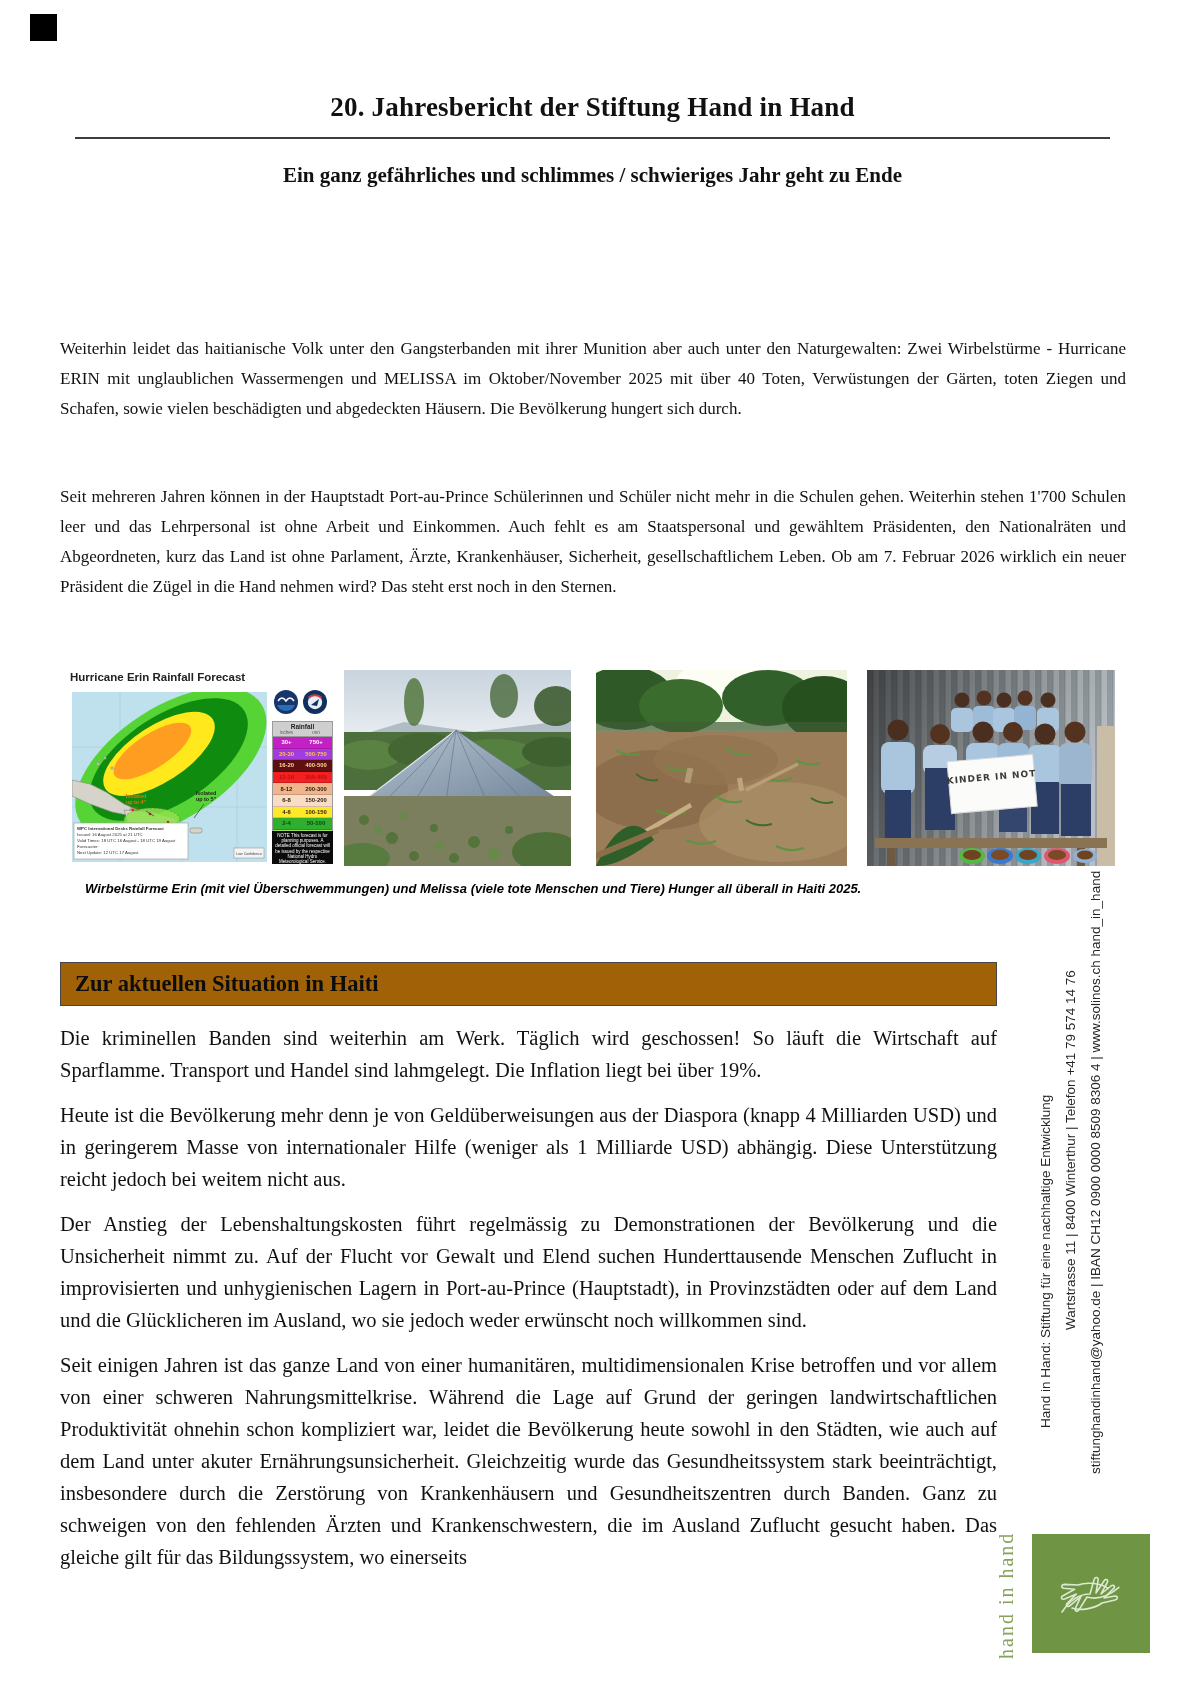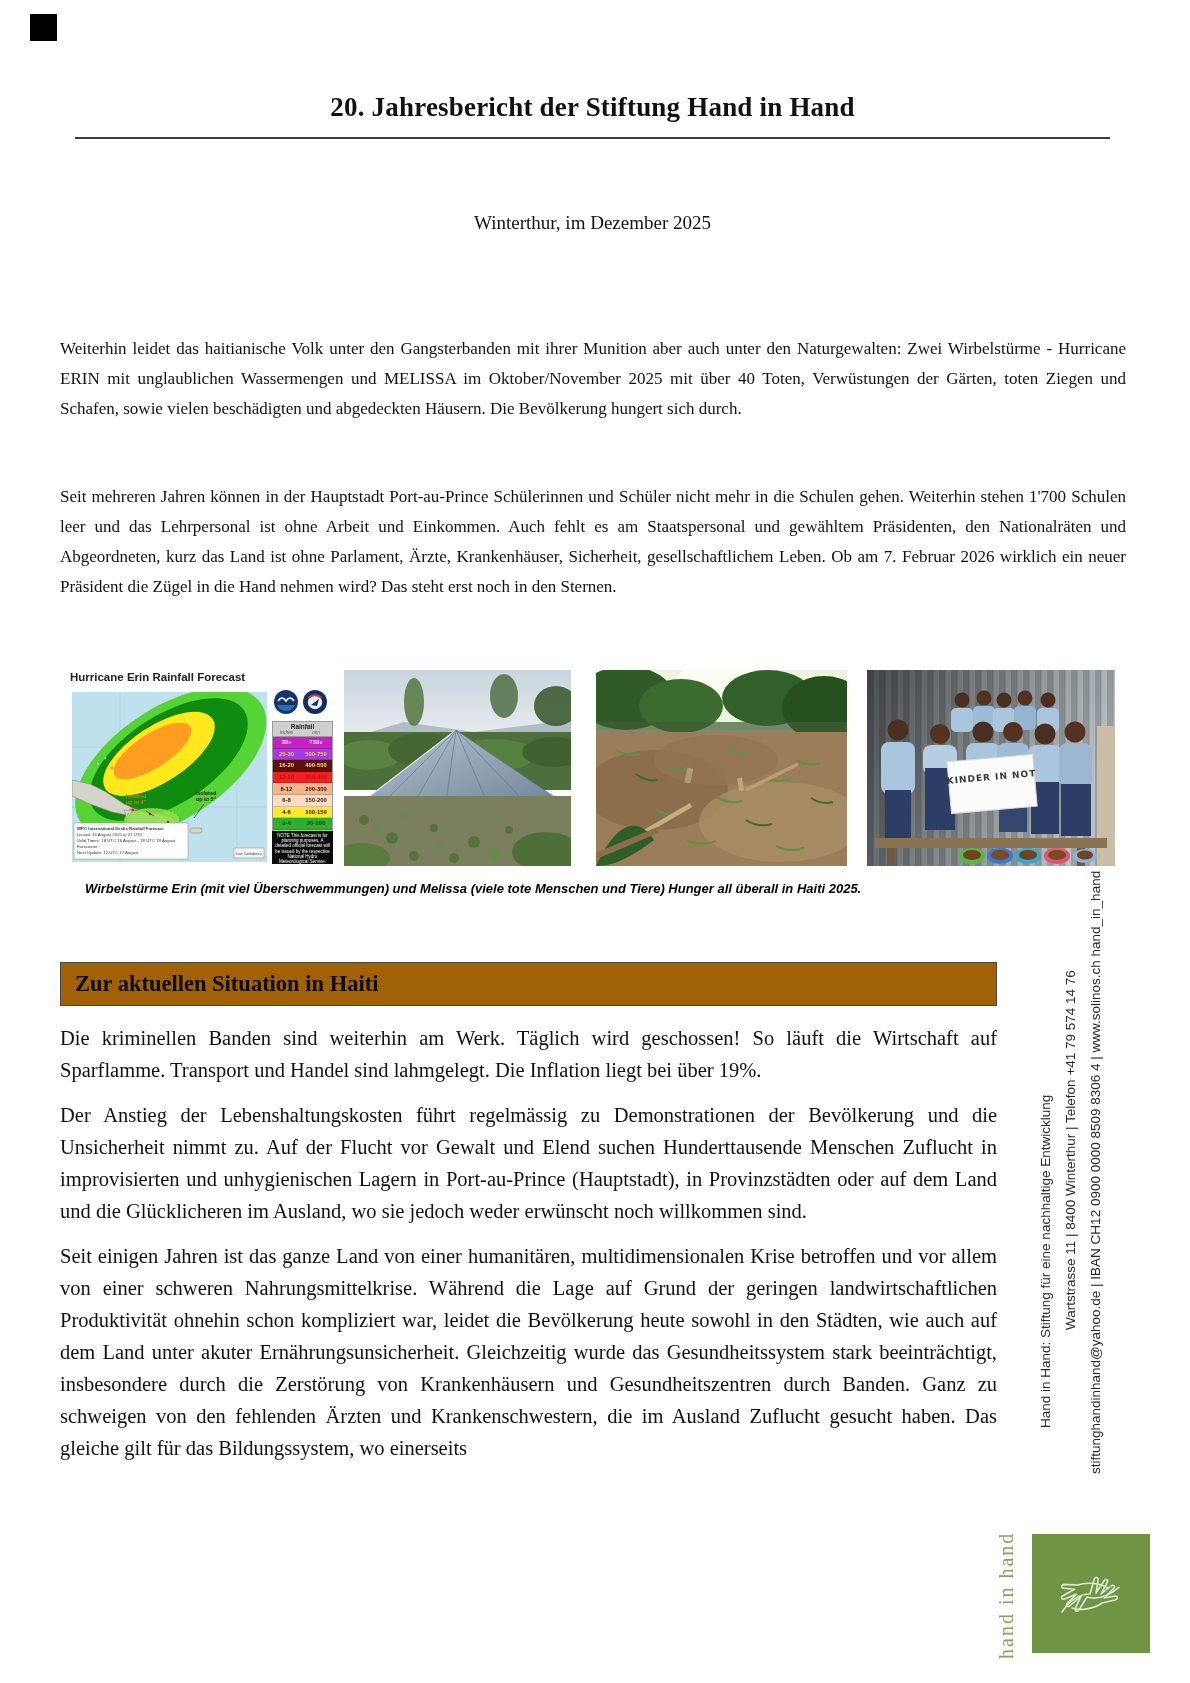--- a/index.html
+++ b/index.html
@@ -62,21 +62,21 @@
 <body>
 
 <div class="page">
 
   <div class="abs black-square"></div>
 
   <div class="abs title-wrap">
     <h1>20. Jahresbericht der Stiftung Hand in Hand</h1>
   </div>
 
-  <div class="abs dateline">Winterthur, im Dezember 2025</div>
+  <div class="abs subtitle">Ein ganz gefährliches und schlimmes / schwieriges Jahr geht zu Ende</div>
 
   <div class="abs para-top" id="para1">Weiterhin leidet das haitianische Volk unter den Gangsterbanden mit ihrer Munition aber auch unter den Naturgewalten: Zwei Wirbelstürme - Hurricane ERIN mit unglaublichen Wassermengen und MELISSA im Oktober/November 2025 mit über 40 Toten, Verwüstungen der Gärten, toten Ziegen und Schafen, sowie vielen beschädigten und abgedeckten Häusern. Die Bevölkerung hungert sich durch.</div>
   <div class="abs para-top" id="para2">Seit mehreren Jahren können in der Hauptstadt Port-au-Prince Schülerinnen und Schüler nicht mehr in die Schulen gehen. Weiterhin stehen 1'700 Schulen leer und das Lehrpersonal ist ohne Arbeit und Einkommen. Auch fehlt es am Staatspersonal und gewähltem Präsidenten, den Nationalräten und Abgeordneten, kurz das Land ist ohne Parlament, Ärzte, Krankenhäuser, Sicherheit, gesellschaftlichem Leben. Ob am 7. Februar 2026 wirklich ein neuer Präsident die Zügel in die Hand nehmen wird? Das steht erst noch in den Sternen.</div>
 
   <div class="abs map-box">
     <div class="map-title">Hurricane Erin Rainfall Forecast</div>
 
     <svg class="map-svg" width="195" height="170" viewBox="0 0 195 170">
       <rect x="0" y="0" width="195" height="170" fill="#bfe0ed"></rect>
       <g stroke="#a9cede" stroke-width="0.6">
@@ -387,20 +387,21 @@
     </g>
   </svg>
 
   <div class="abs caption">Wirbelstürme Erin (mit viel Überschwemmungen) und Melissa (viele tote Menschen und Tiere) Hunger all überall in Haiti 2025.</div>
 
   <div class="abs section">
     <div class="section-bar">
       <h2>Zur aktuellen Situation in Haiti</h2>
     </div>
     <p>Die kriminellen Banden sind weiterhin am Werk. Täglich wird geschossen! So läuft die Wirtschaft auf Sparflamme. Transport und Handel sind lahmgelegt. Die Inflation liegt bei über 19%.</p>
+    <p>Heute ist die Bevölkerung mehr denn je von Geldüberweisungen aus der Diaspora (knapp 4 Milliarden USD) und in geringerem Masse von internationaler Hilfe (weniger als 1 Milliarde USD) abhängig. Diese Unterstützung reicht jedoch bei weitem nicht aus.</p>
     <p>Der Anstieg der Lebenshaltungskosten führt regelmässig zu Demonstrationen der Bevölkerung und die Unsicherheit nimmt zu. Auf der Flucht vor Gewalt und Elend suchen Hunderttausende Menschen Zuflucht in improvisierten und unhygienischen Lagern in Port-au-Prince (Hauptstadt), in Provinzstädten oder auf dem Land und die Glücklicheren im Ausland, wo sie jedoch weder erwünscht noch willkommen sind.</p>
     <p>Seit einigen Jahren ist das ganze Land von einer humanitären, multidimensionalen Krise betroffen und vor allem von einer schweren Nahrungsmittelkrise. Während die Lage auf Grund der geringen landwirtschaftlichen Produktivität ohnehin schon kompliziert war, leidet die Bevölkerung heute sowohl in den Städten, wie auch auf dem Land unter akuter Ernährungsunsicherheit. Gleichzeitig wurde das Gesundheitssystem stark beeinträchtigt, insbesondere durch die Zerstörung von Krankenhäusern und Gesundheitszentren durch Banden. Ganz zu schweigen von den fehlenden Ärzten und Krankenschwestern, die im Ausland Zuflucht gesucht haben. Das gleiche gilt für das Bildungssystem, wo einerseits</p>
   </div>
 
   <div class="vtext" id="vline1">Hand in Hand: Stiftung für eine nachhaltige Entwicklung</div>
   <div class="vtext" id="vline2">Wartstrasse 11 | 8400 Winterthur | Telefon +41 79 574 14 76</div>
   <div class="vtext" id="vline3">stiftunghandinhand@yahoo.de | IBAN CH12 0900 0000 8509 8306 4 | www.solinos.ch hand_in_hand</div>
 
   <div class="logo-word" style="color: rgb(133, 163, 92);">hand in hand</div>
   <div class="abs logo-square" style="background-color: rgb(111, 148, 68);">

